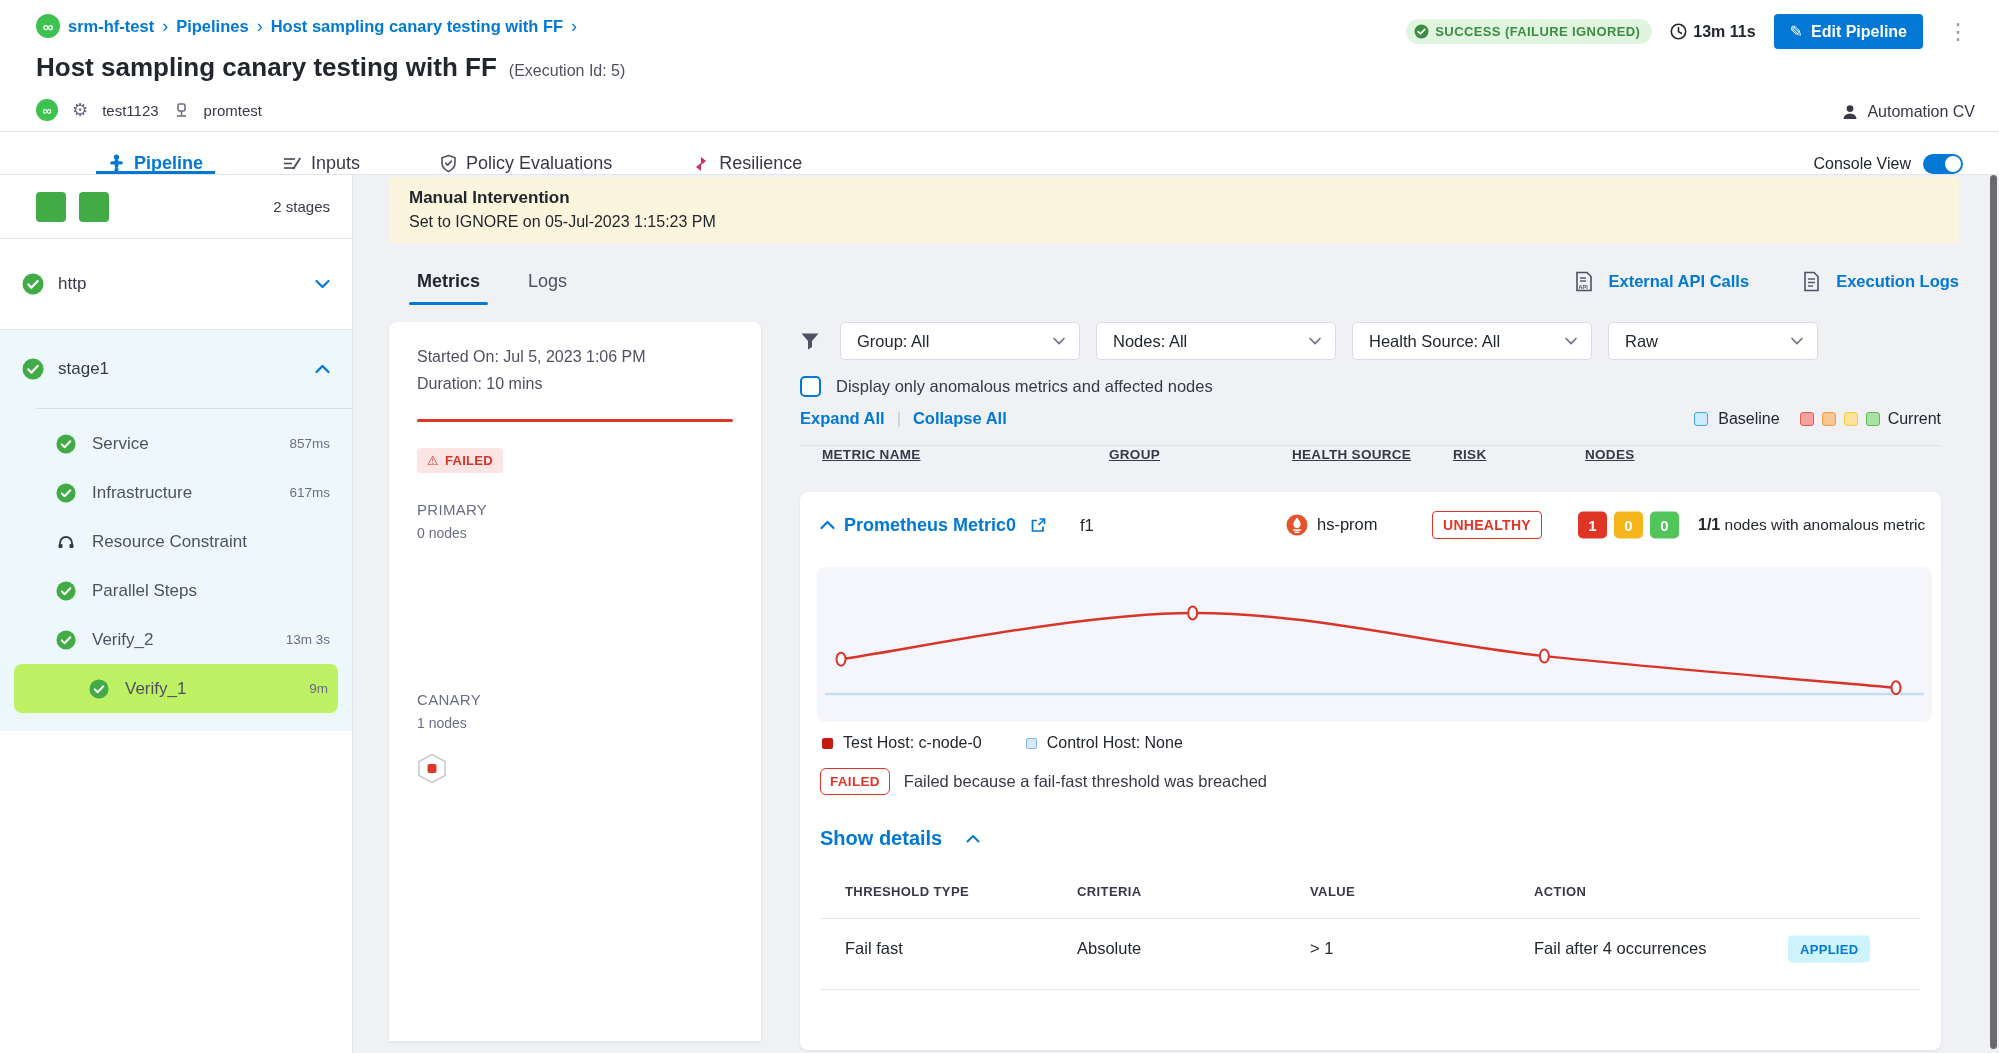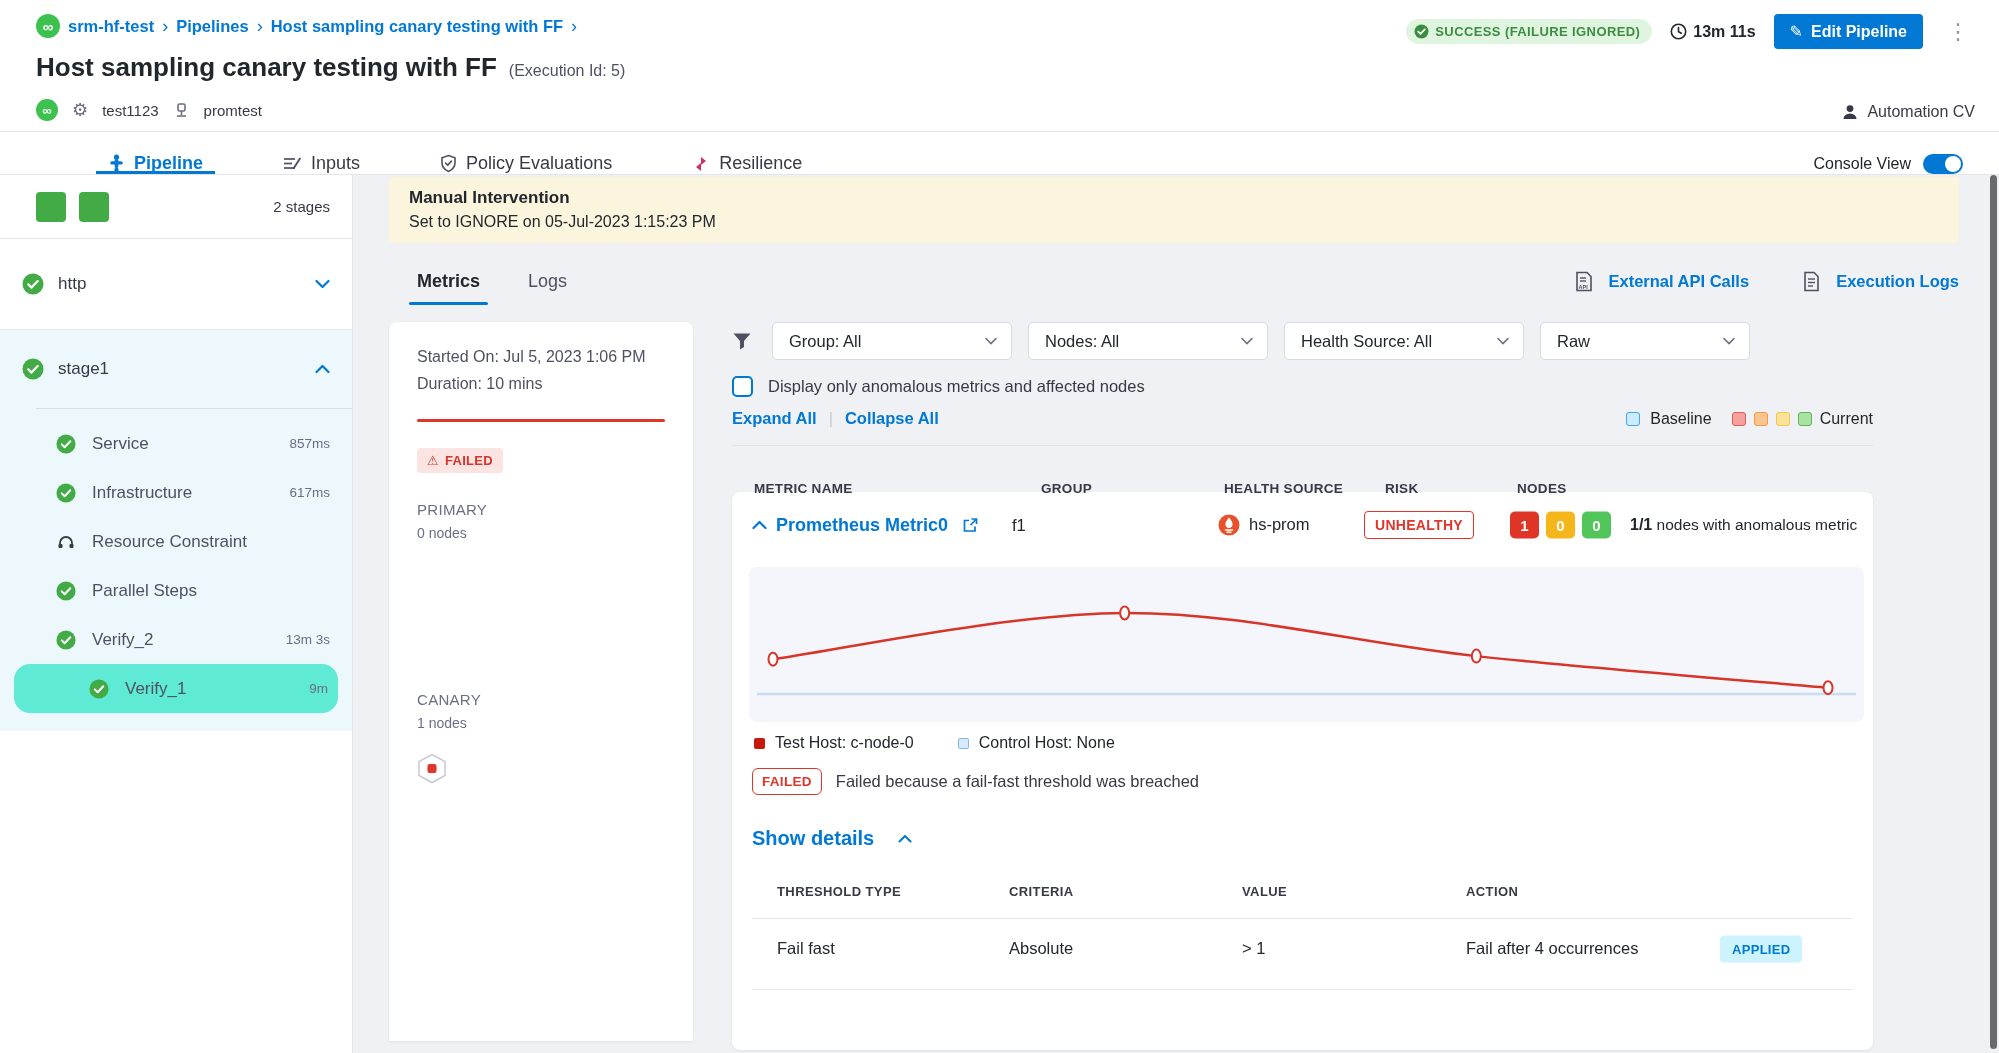--- a/index.html
+++ b/index.html
@@ -49,39 +49,39 @@
   .stage-row.http { border-bottom:1px solid #E8E8EC; }
   .stage-name { font-size:17px; color:#383946; margin-left:14px; }
   .stage-chev { margin-left:auto; }
   .stage-section { background:#EDF8FD; padding-bottom:18px; }
   .stage-section .stage-row { height:78px;justify-content:flex-end; }
   .stage-divider { height:1px; background:#D9DFE5; margin:0 0 10px 36px; }
   .step-row { height:49px; display:flex; align-items:center; padding:0 22px 0 56px; font-size:17px; color:#4F5162; cursor:pointer; }
   .step-row.child { }
   .step-row .step-label { margin-left:16px; }
   .step-row .step-dur { margin-left:auto; font-size:13.5px; color:#6B6D85; }
-  .step-row.selected { background:#5eead4; border-radius:16px; margin:0 14px 0 14px; padding-left:75px; padding-right:10px; }
+  .step-row.selected { background:#bef264; border-radius:8px; margin:0 14px 0 14px; padding-left:75px; padding-right:10px; }
 
   
   .main { flex:1; background:#EFF1F5; min-width:0; padding:2px 0 0 36px; position:relative; }
   .banner { width:1570px; background:#FCF5DE; border-radius:4px; padding:11px 20px 12px 20px; }
   .banner-title { font-size:17px; font-weight:700; color:#22272D; }
   .banner-sub { font-size:16px; color:#22272D; margin-top:5px; }
 
   .panel-tabs-row { margin-top:14px; height:48px; display:flex; align-items:center; padding-left:28px; position:relative; width:1570px; }
   .ptab { font-size:18px; color:#4F5162; margin-right:48px; cursor:pointer; position:relative; height:100%; display:flex; align-items:center; }
   .ptab.active { font-weight:700; color:#22272D; }
   .ptab.active::after { content:""; position:absolute; left:-8px; right:-8px; bottom:0; height:3px; border-radius:2px; background:#0278D5; }
   .panel-links { margin-left:auto; display:flex; gap:54px; }
   .panel-link { display:flex; align-items:center; gap:16px; font-size:16.5px; font-weight:700; color:#0278D5; cursor:pointer; }
 
   .content-row { display:flex; margin-top:17px; align-items:flex-start; }
 
   
-  .summary-card { width:304px; background:#fff; border-radius:8px 8px 0 0; box-shadow:0 1px 3px rgba(40,41,61,.08); padding:26px 28px; height:719px; flex-shrink:0; }
+  .summary-card { width:372px; background:#fff; border-radius:8px 8px 0 0; box-shadow:0 1px 3px rgba(40,41,61,.08); padding:26px 28px; height:719px; flex-shrink:0; }
   .sum-line { font-size:16px; color:#4F5162; }
   .sum-line + .sum-line { margin-top:9px; }
   .progress-line { height:3px; background:#E0362A; border-radius:2px; margin-top:26px; }
   .failed-chip { display:inline-flex; align-items:center; gap:6px; background:#FBE4E1; color:#D8342A; font-size:13px; font-weight:700; letter-spacing:.3px; border-radius:4px; padding:5px 10px; margin-top:26px; }
   .warn-glyph { font-size:13px; color:#D8342A; }
   .group-label { font-size:15px; color:#6B6D85; letter-spacing:.3px; margin-top:28px; }
   .group-nodes { font-size:14px; color:#6B6D85; margin-top:7px; }
   .canary-block { margin-top:150px; }
   .node-hex { margin-top:22px; }
 
@@ -102,21 +102,21 @@
   .lg-sq { width:14px; height:14px; border-radius:3px; }
   .lg-baseline { background:#CDEBFF; border:1.5px solid #3DA5F2; margin-right:2px; }
   .lg-red { background:#F5A29C; border:1.5px solid #E05C55; }
   .lg-orange { background:#FBC592; border:1.5px solid #F79A3E; }
   .lg-yellow { background:#FDE29B; border:1.5px solid #F3C83F; }
   .lg-green { background:#A8E3A1; border:1.5px solid #5FB75B; }
   .lg-gap { width:4px; }
   .hr-divider { height:1px; background:#E2E3E9; margin-top:17px; }
 
   .mtable-headers { position:relative; height:46px; }
-  .mth { position:absolute; top:35px; font-size:13.5px; font-weight:700; letter-spacing:.3px; color:#383946; }
+  .mth { position:absolute; top:1px; font-size:13.5px; font-weight:700; letter-spacing:.3px; color:#383946;text-decoration:underline; }
 
   
   .metric-card { background:#fff; border-radius:8px; box-shadow:0 1px 3px rgba(40,41,61,.08); padding-bottom:60px; }
   .metric-head { position:relative; height:65px; }
   .mh-cell { position:absolute; top:50%; transform:translateY(-50%); display:flex; align-items:center; }
   .metric-link { color:#0278D5; font-size:18px; font-weight:600; cursor:pointer; display:flex; align-items:center; gap:15px; }
   .metric-group { font-size:16.5px; color:#22272D; }
   .hs-cell { gap:9px; font-size:16.5px; color:#22272D; }
   .risk-badge { border:1.5px solid #E0362A; color:#E0362A; background:#fff; font-size:14px; font-weight:700; letter-spacing:.3px; border-radius:4px; padding:5px 10px; }
   .node-badges { gap:7px; }

